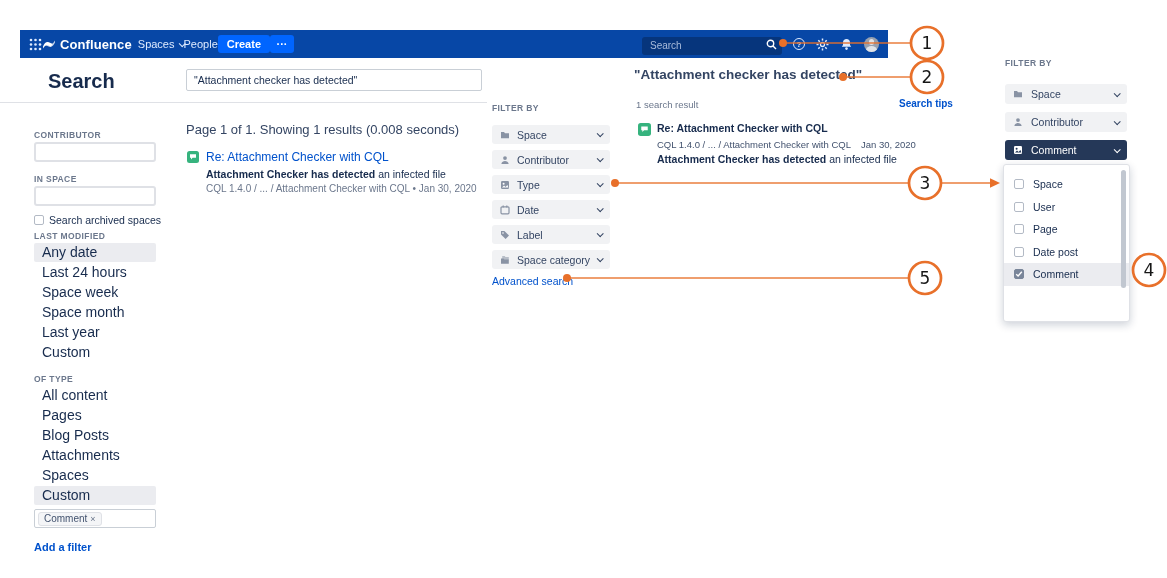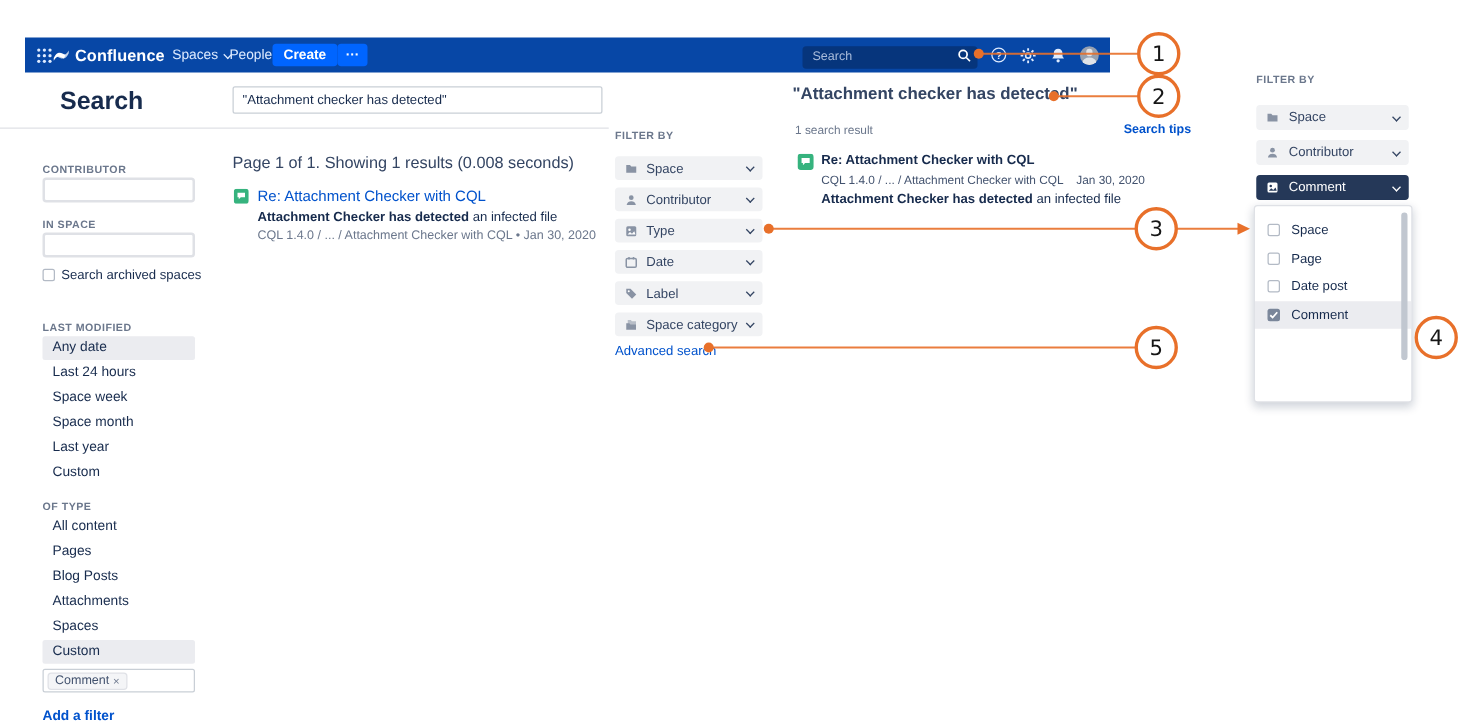--- a/index.html
+++ b/index.html
@@ -44,23 +44,23 @@
 
   
   .sidebar { position:absolute; left:34px; top:130px; width:122px; font-size:11px; color:#172B4D; }
   .side-label { font-size:8.5px; font-weight:bold; color:#6B778C; letter-spacing:.4px; height:10px; }
   .side-input { width:100%; height:20px; border:2px solid #DFE1E6; border-radius:3px; margin-top:2px;
                 background:#fff; outline:none; font-size:10.5px; padding:0 5px; }
   .gap12 { height:12px; } .gap2 { height:2px; }
   .chk-row { display:flex; align-items:center; gap:5px; height:12px; margin-top:8px; white-space:nowrap; }
   .chk { width:10px; height:10px; border:1.3px solid #B3BAC5; border-radius:2px; background:#fff; flex:none; }
   .chk-label { font-size:10.5px; color:#172B4D; }
-  .side-section { margin-top:31px; }
+  .side-section { margin-top:5px; }
   .side-row { height:19px; line-height:19px; padding-left:8px; border-radius:2px; white-space:nowrap;
-              margin-bottom:1px; font-size:11px; color:#172B4D; }
+              margin-bottom:1px; font-size:14px; color:#172B4D; }
   .side-row.selected { background:#EBECF0; }
   .tag-input { margin-top:4px; width:100%; height:19px; border:1px solid #C9CFD6; border-radius:2px;
                background:#fff; display:flex; align-items:center; padding:0 3px; }
   .tag-pill { background:#F4F5F7; border:1px solid #DFE1E6; border-radius:3px; font-size:10px; color:#42526E;
               padding:0 5px; height:14px; display:flex; align-items:center; gap:3px; white-space:nowrap; }
   .tag-x { color:#6B778C; font-size:9px; }
   .add-filter { margin-top:13px; font-size:11px; font-weight:bold; color:#0052CC; }
 
   
   .results-summary { position:absolute; left:186px; top:122px; font-size:13px; color:#344563; white-space:nowrap; }
@@ -336,20 +336,24 @@
         </svg>
       <span>Comment</span>
       <span class="chev f-chev"></span>
     </div>
   </div>
 
   <div class="dropdown">
     <div class="dd-item">
       <span class="dd-chk"></span>
       <span>Space</span>
+    </div>
+    <div class="dd-item">
+      <span class="dd-chk"></span>
+      <span>User</span>
     </div>
     <div class="dd-item">
       <span class="dd-chk"></span>
       <span>Page</span>
     </div>
     <div class="dd-item">
       <span class="dd-chk"></span>
       <span>Date post</span>
     </div>
     <div class="dd-item selected">

